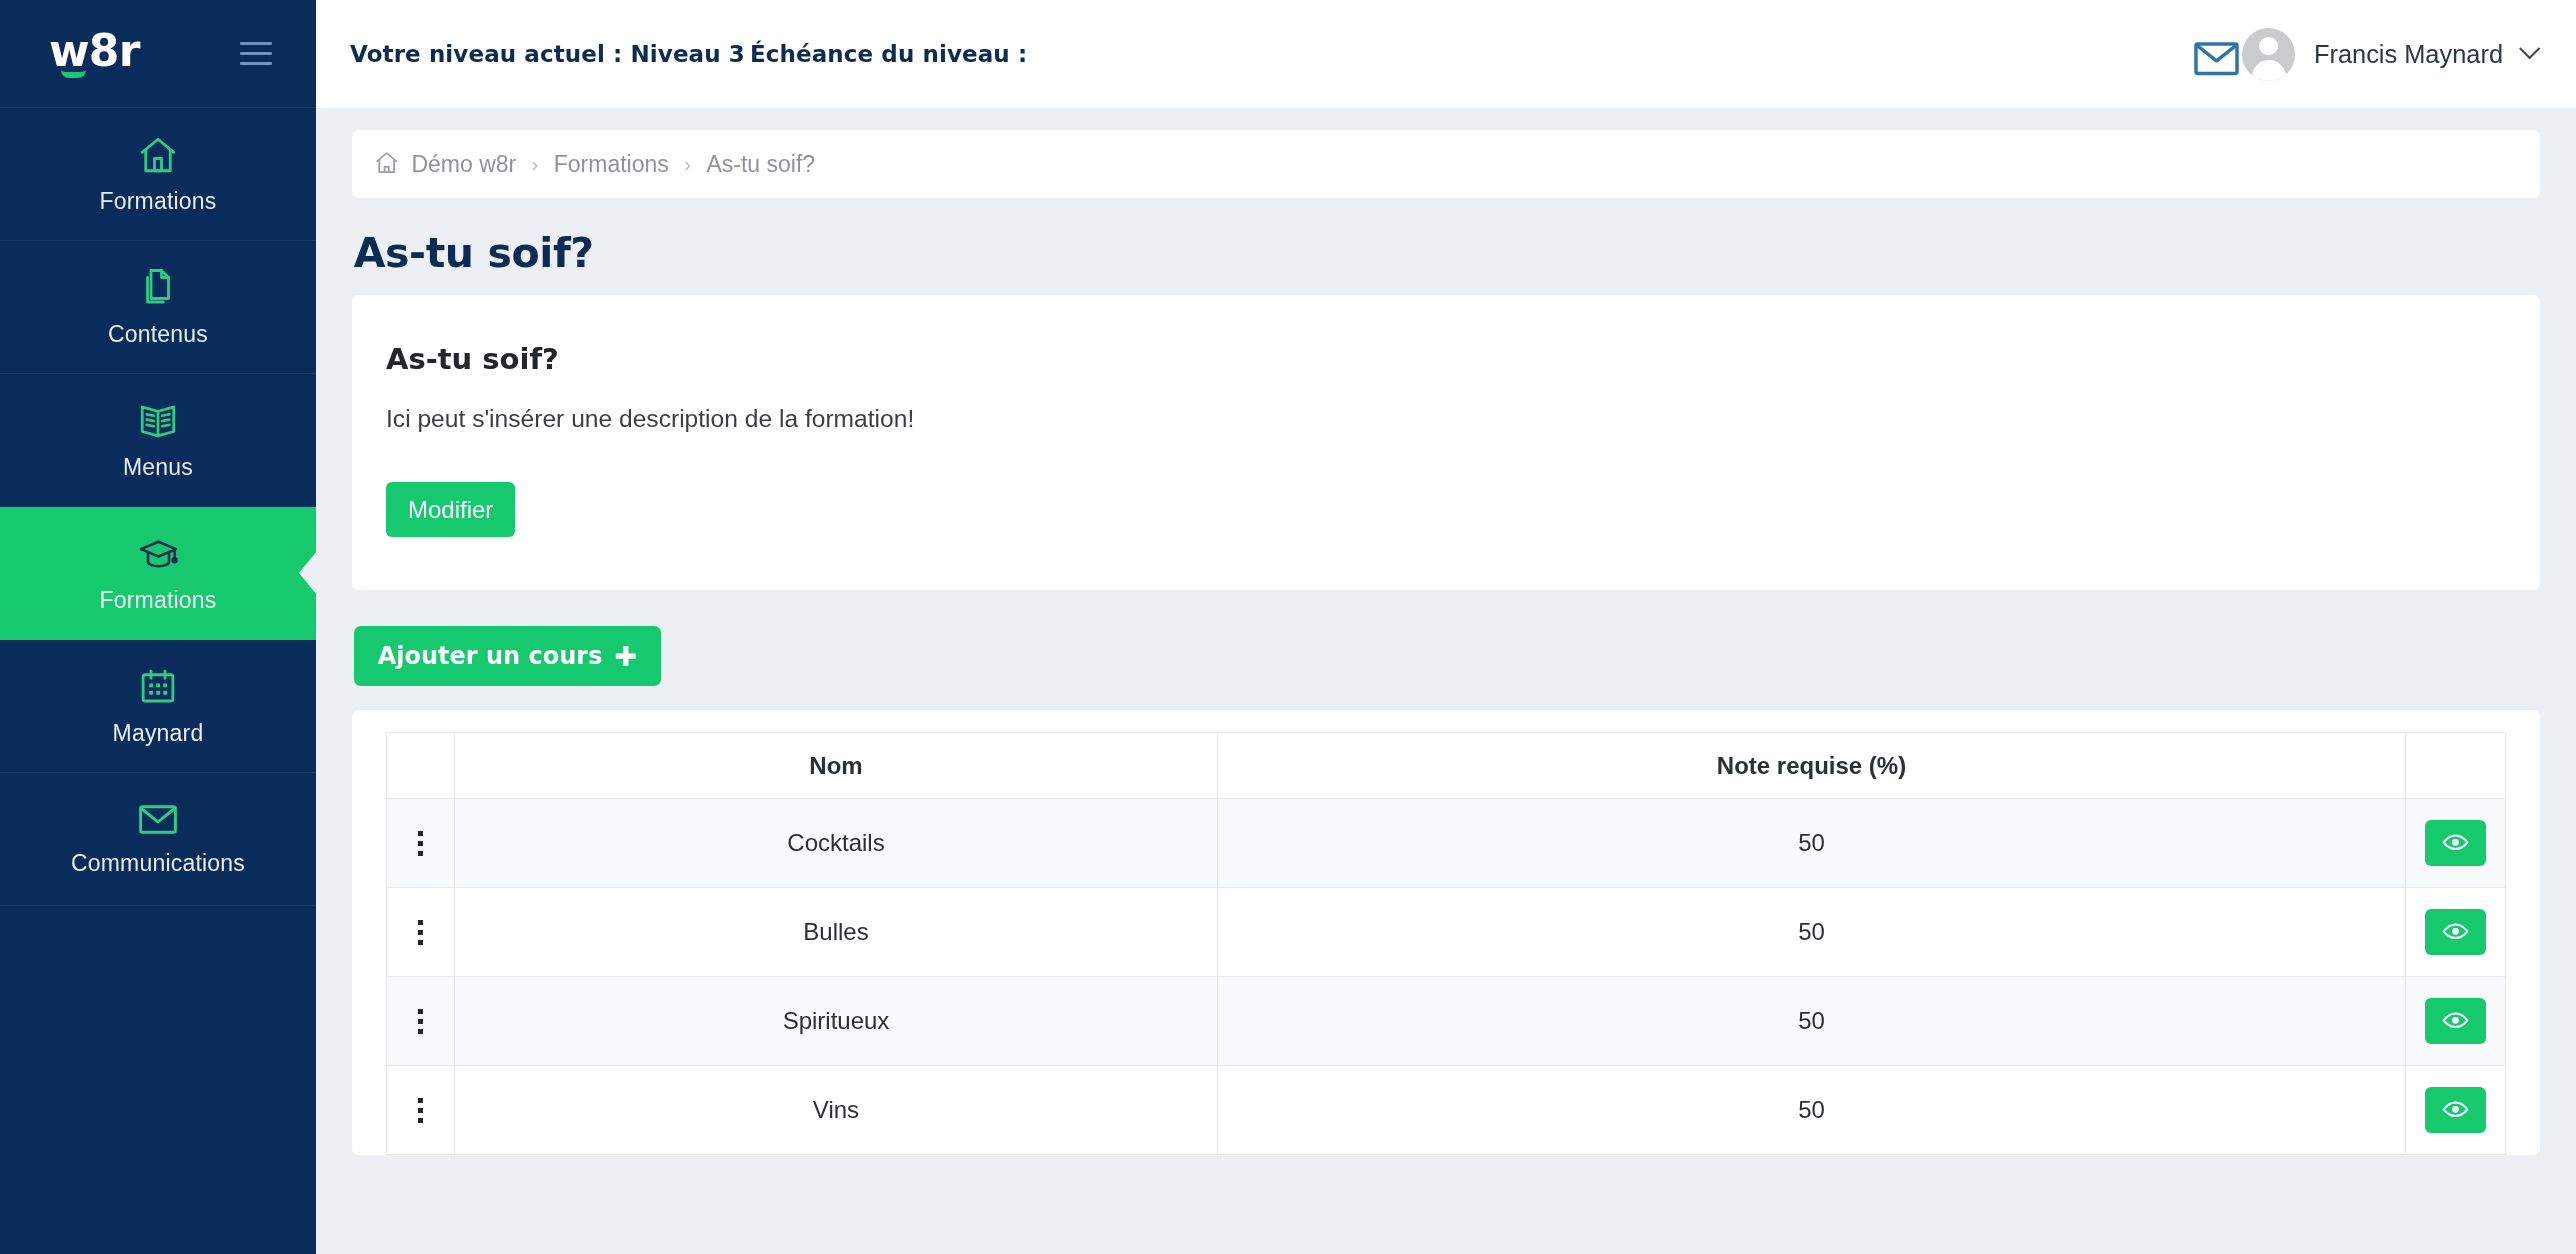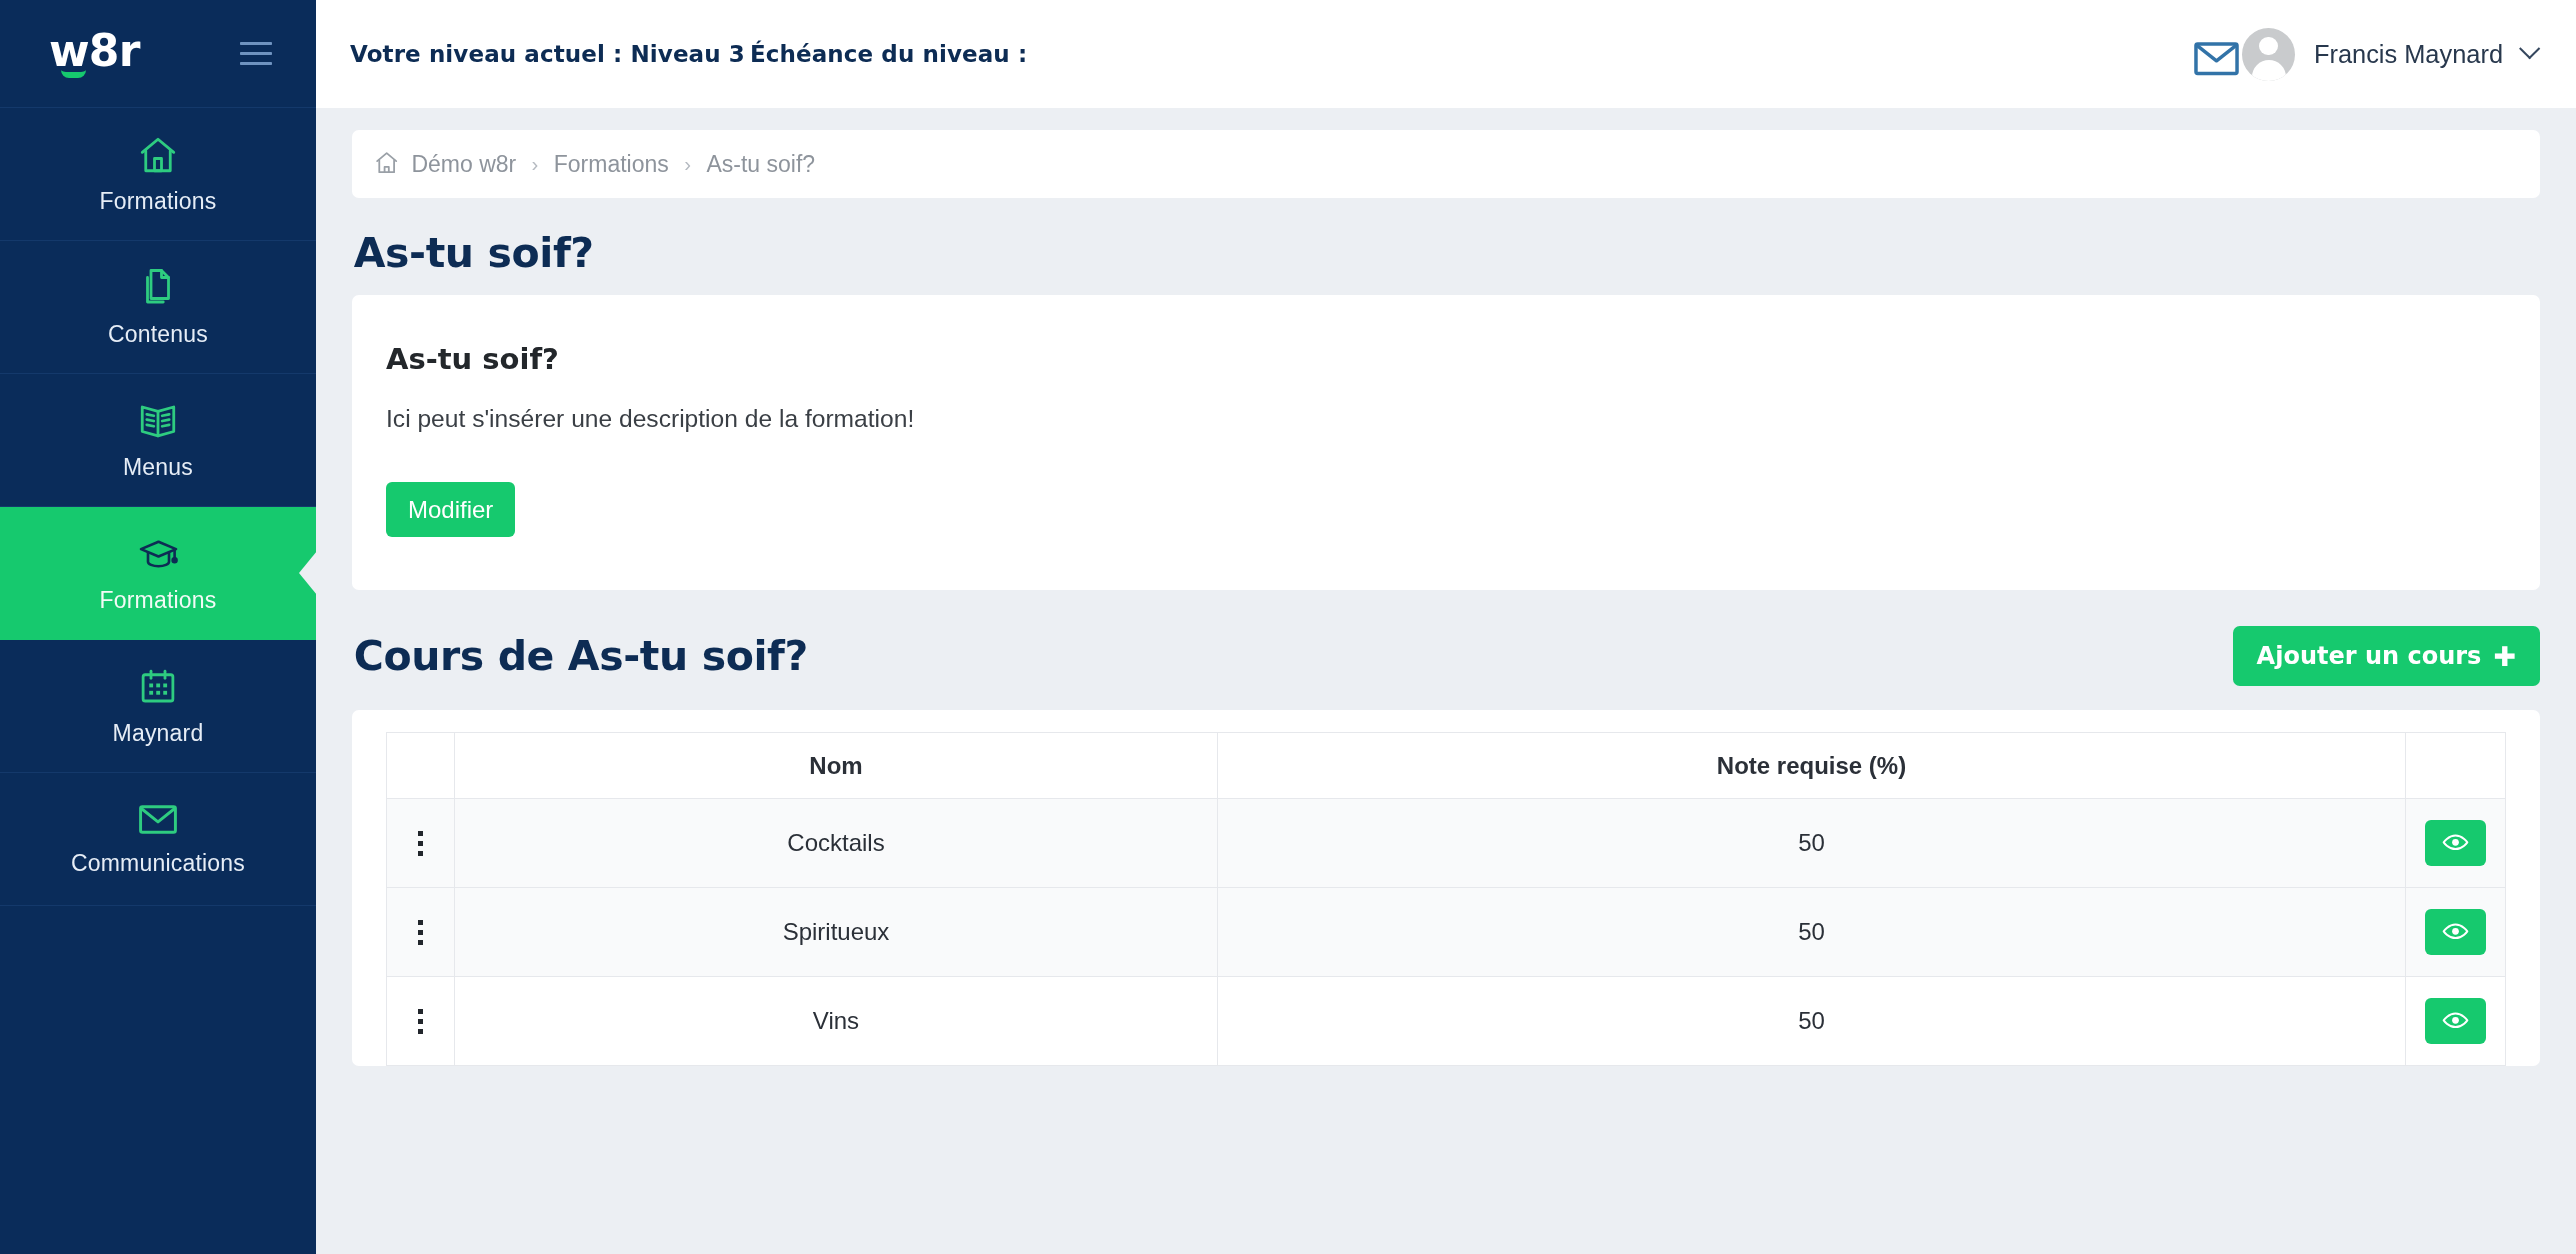--- a/index.html
+++ b/index.html
@@ -376,21 +376,20 @@
 
       <h1 class="page-title">As-tu soif?</h1>
 
       <section class="card">
         <h2 class="card-title">As-tu soif?</h2>
         <p class="card-desc">Ici peut s'insérer une description de la formation!</p>
         <button class="btn-green">Modifier</button>
       </section>
 
       <div class="section-head">
-        <h2 class="section-title">Cours de As-tu soif?</h2>
         <button class="btn-add">
           <span>Ajouter un cours</span>
           <span class="plus">✚</span>
         </button>
       </div>
 
       <section class="table-card">
         <table>
           <colgroup>
             <col class="c-menu">
@@ -421,20 +420,41 @@
                 <button class="eye-btn">
                   <span>
                     <svg width="27" height="18.7" viewBox="0 0 24 16" fill="none" stroke="#ffffff" stroke-width="1.8" stroke-linecap="round" stroke-linejoin="round">
                       <path d="M1.5 8S5.5 2 12 2s10.5 6 10.5 6-4 6-10.5 6S1.5 8 1.5 8z"></path>
                       <circle cx="12" cy="8" r="3" fill="#ffffff" stroke="none"></circle>
                     </svg>
                   </span>
                 </button>
               </td>
             </tr>
+            <tr>
+              <td>
+                <span class="kebab">
+                    <i></i>
+                    <i></i>
+                    <i></i>
+                  </span>
+              </td>
+              <td>Bulles</td>
+              <td>50</td>
+              <td class="act">
+                <button class="eye-btn">
+                  <span>
+                    <svg width="27" height="18.7" viewBox="0 0 24 16" fill="none" stroke="#ffffff" stroke-width="1.8" stroke-linecap="round" stroke-linejoin="round">
+                      <path d="M1.5 8S5.5 2 12 2s10.5 6 10.5 6-4 6-10.5 6S1.5 8 1.5 8z"></path>
+                      <circle cx="12" cy="8" r="3" fill="#ffffff" stroke="none"></circle>
+                    </svg>
+                  </span>
+                </button>
+              </td>
+            </tr>
             <tr class="alt">
               <td>
                 <span class="kebab">
                     <i></i>
                     <i></i>
                     <i></i>
                   </span>
               </td>
               <td>Spiritueux</td>
               <td>50</td>

